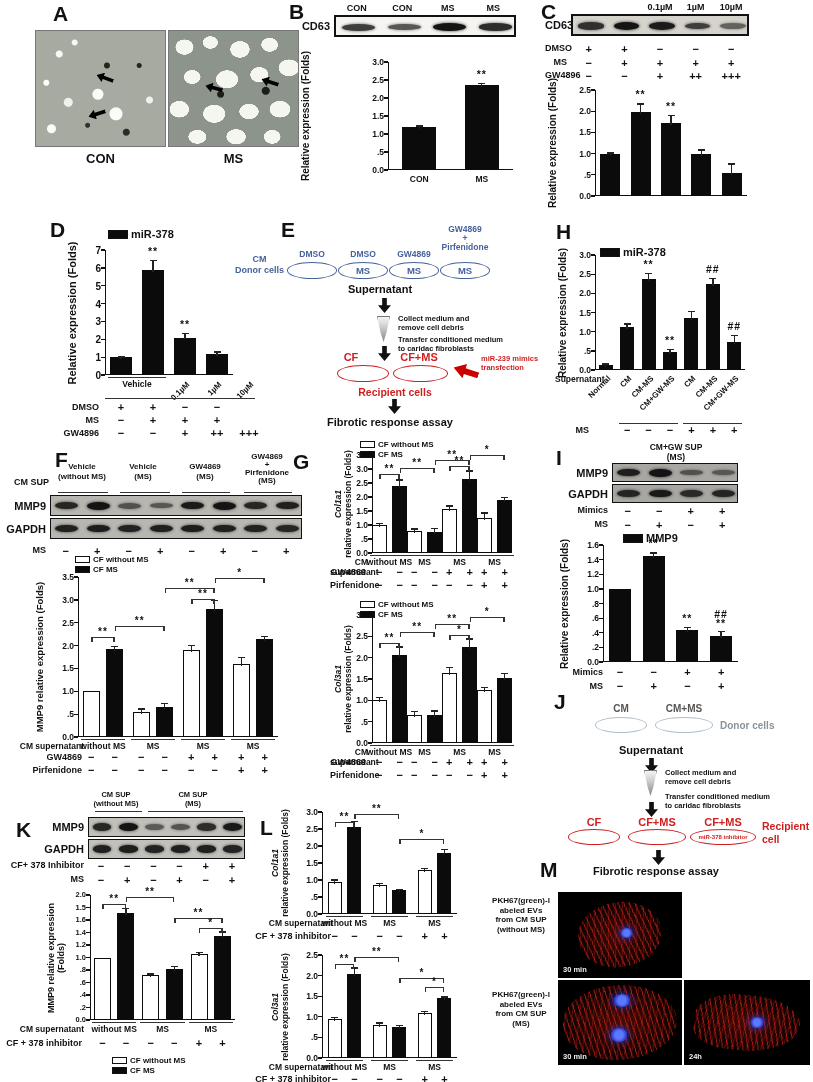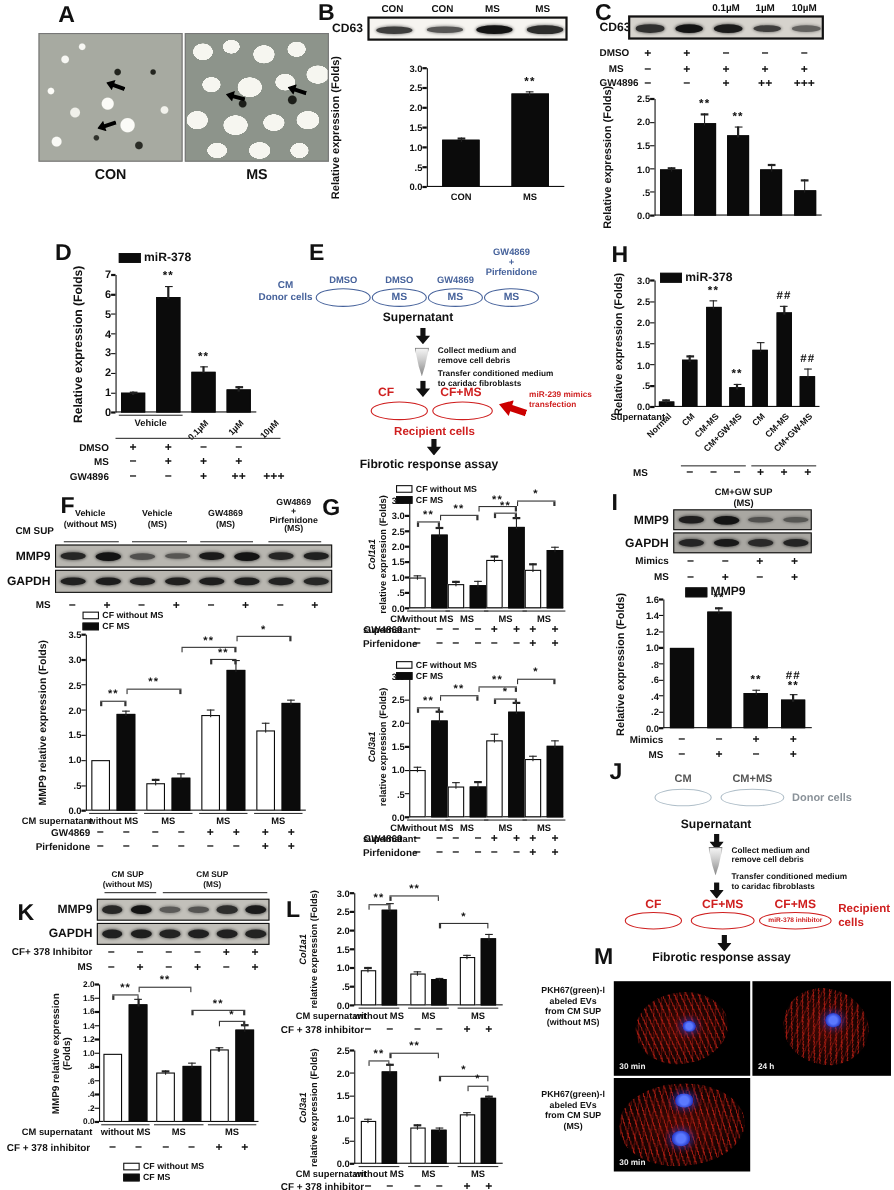--- a/index.html
+++ b/index.html
@@ -801,21 +801,21 @@
     <div class="btext" style="left:125px;top:102px;width:135px;font-size:7.5px">Transfer conditioned medium
 to caridac fibroblasts</div>
     <span class="darr" style="left:105px;top:112px"></span>
     <div class="btext red" style="left:28px;top:126px;width:52px;text-align:center;font-size:11px">CF</div>
     <div class="btext red" style="left:88px;top:126px;width:58px;text-align:center;font-size:11px">CF+MS</div>
     <div class="btext red" style="left:150px;top:126px;width:66px;text-align:center;font-size:11px">CF+MS</div>
     <div class="dish red" style="left:28px;top:139px;width:52px;height:16px"></div>
     <div class="dish red" style="left:88px;top:139px;width:58px;height:16px"></div>
     <div class="dish red" style="left:150px;top:139px;width:66px;height:16px;font-size:6px">miR-378 inhibitor</div>
     <div class="btext red" style="left:222px;top:130px;width:52px;font-size:10.5px">Recipient
-cells</div>
+cell</div>
     <span class="darr" style="left:112px;top:160px"></span>
     <div class="btext" style="left:36px;top:175px;width:160px;text-align:center;font-size:11px">Fibrotic response assay</div>
   </div>
 
   <div class="plabel" style="left:16px;top:818px">K</div>
   <div class="btext" style="left:86px;top:790px;width:60px;text-align:center;font-size:7.5px">CM SUP</div>
   <div class="btext" style="left:81px;top:799px;width:70px;text-align:center;font-size:7.5px">(without MS)</div>
   <div class="btext" style="left:163px;top:790px;width:60px;text-align:center;font-size:7.5px">CM SUP</div>
   <div class="btext" style="left:163px;top:799px;width:60px;text-align:center;font-size:7.5px">(MS)</div>
   <div class="hline" style="left:95px;top:811px;width:47px"></div>
@@ -1050,25 +1050,25 @@
 (without MS)</div>
   <div class="btext" style="left:486px;top:990px;width:70px;text-align:center;font-size:8px">PKH67(green)-l
 abeled EVs
 from CM SUP
 (MS)</div>
   <div class="cellimg" style="left:558px;top:892px;width:124px;height:86px">
     <div class="fibers" style="left:16%;top:12%;width:68%;height:76%;transform:rotate(-10deg)"></div>
     <div class="nuc" style="left:50%;top:42%;width:13px;height:10px"></div>
     <span class="timelab">30 min</span>
   </div>
-  <div class="cellimg" style="left:684px;top:892px;width:126px;height:86px">
-    <div class="fibers" style="left:22%;top:8%;width:62%;height:80%;transform:rotate(14deg)"></div>
-    <div class="nuc" style="left:52%;top:34%;width:15px;height:13px"></div>
-    <span class="timelab">24 h</span>
-  </div>
   <div class="cellimg" style="left:558px;top:980px;width:124px;height:85px">
     <div class="fibers" style="left:4%;top:6%;width:92%;height:88%;transform:rotate(-4deg)"></div>
     <div class="nuc" style="left:44%;top:16%;width:18px;height:13px"></div>
     <div class="nuc" style="left:42%;top:56%;width:18px;height:14px"></div>
     <span class="timelab">30 min</span>
   </div>
+  <div class="cellimg" style="left:684px;top:980px;width:126px;height:85px">
+    <div class="fibers" style="left:8%;top:18%;width:84%;height:66%;transform:rotate(6deg);border-radius:50% 50% 62% 38%"></div>
+    <div class="nuc" style="left:52%;top:44%;width:14px;height:11px"></div>
+    <span class="timelab">24h</span>
+  </div>
 
 </div>
 
 </body></html>

